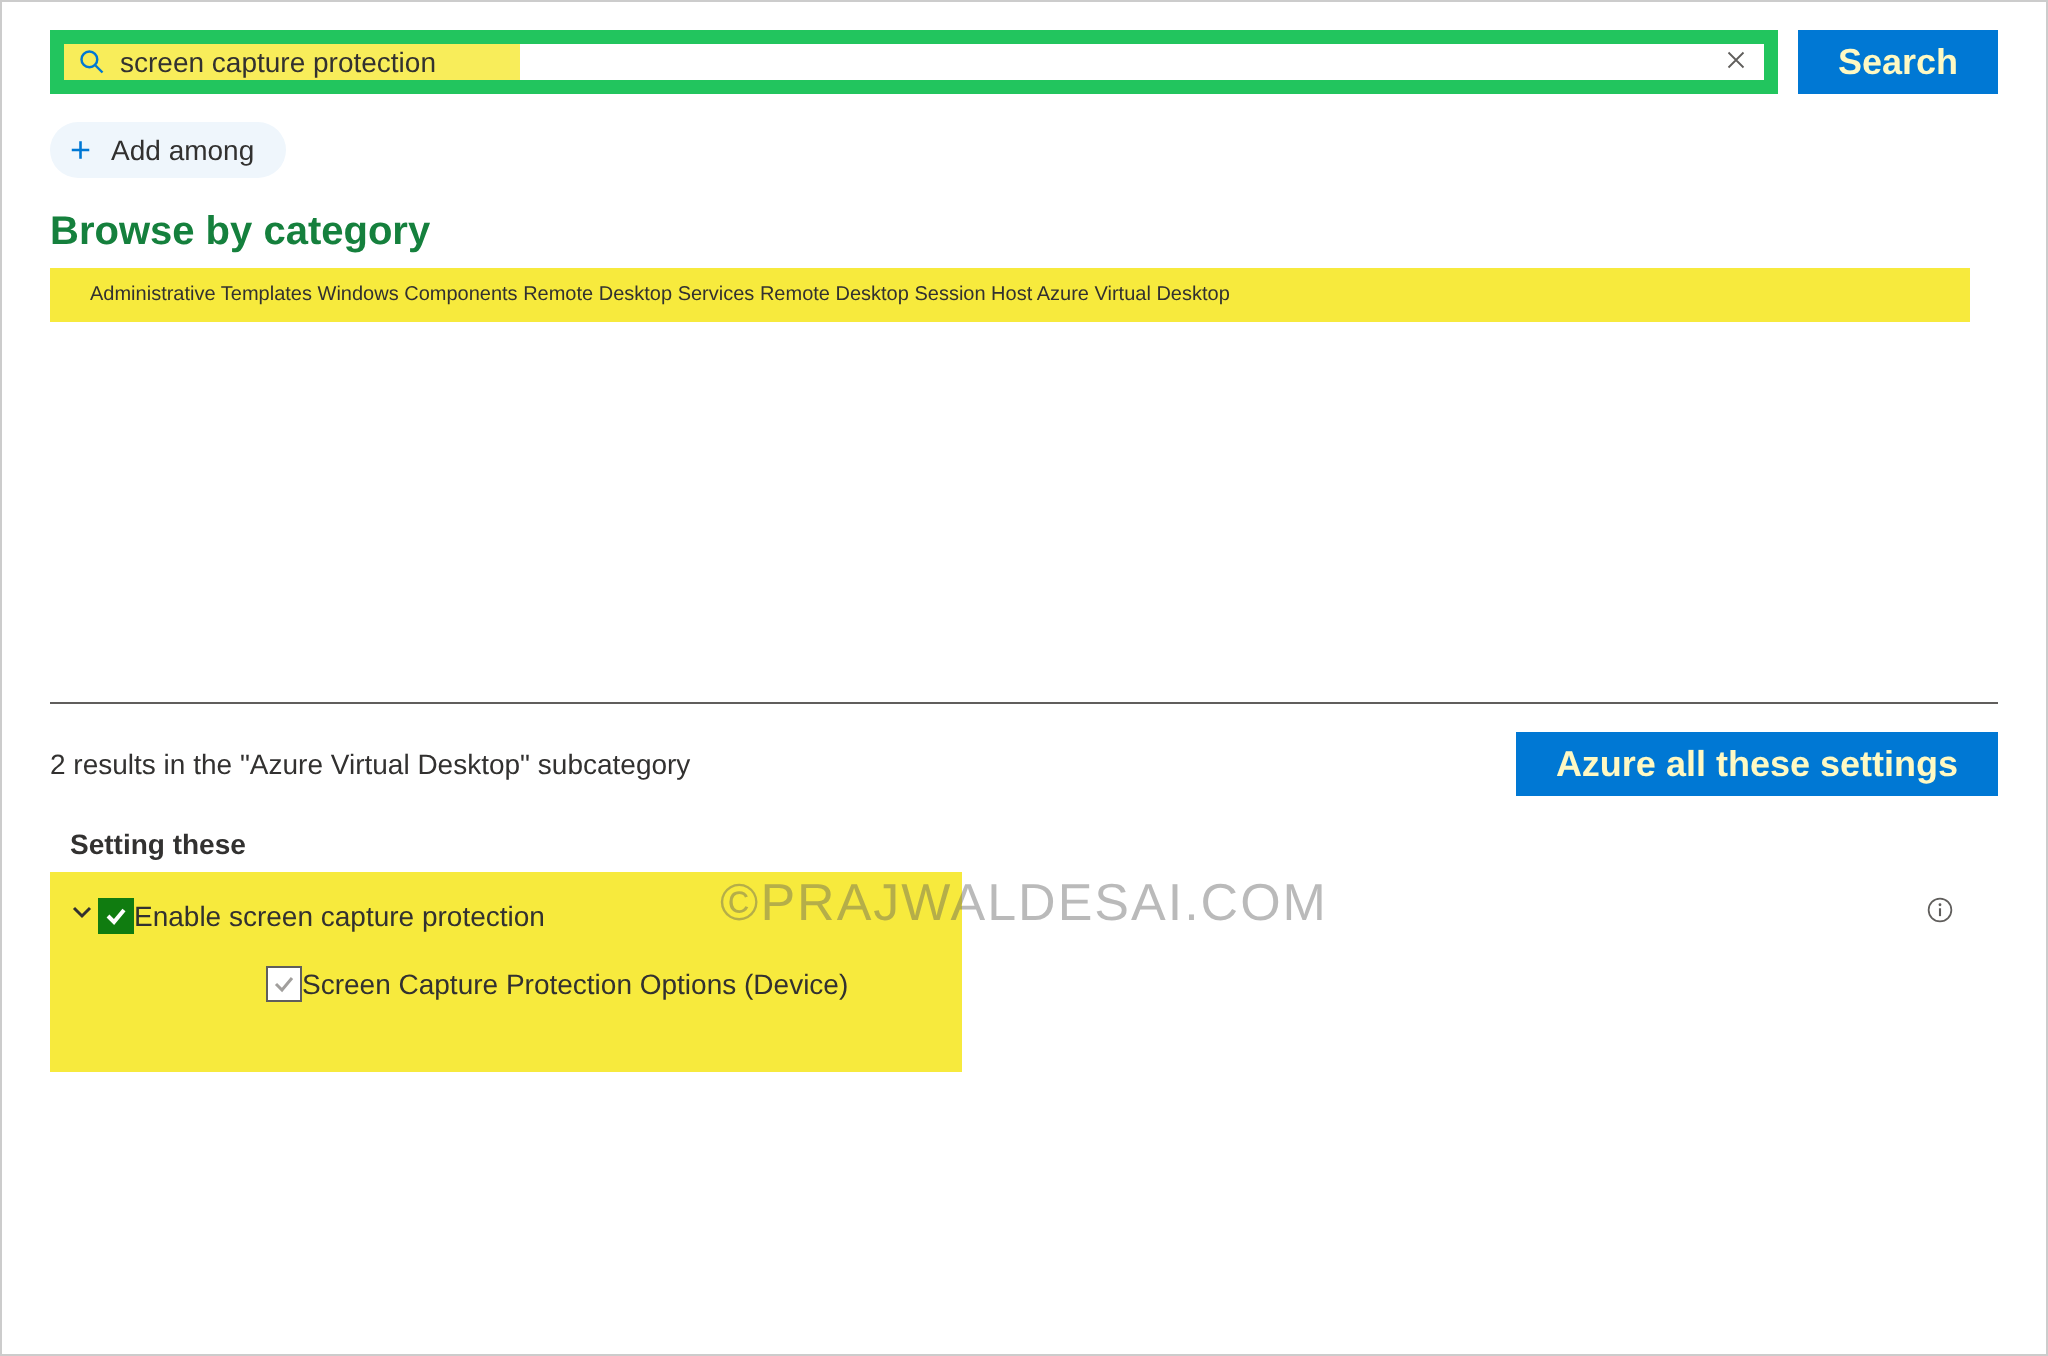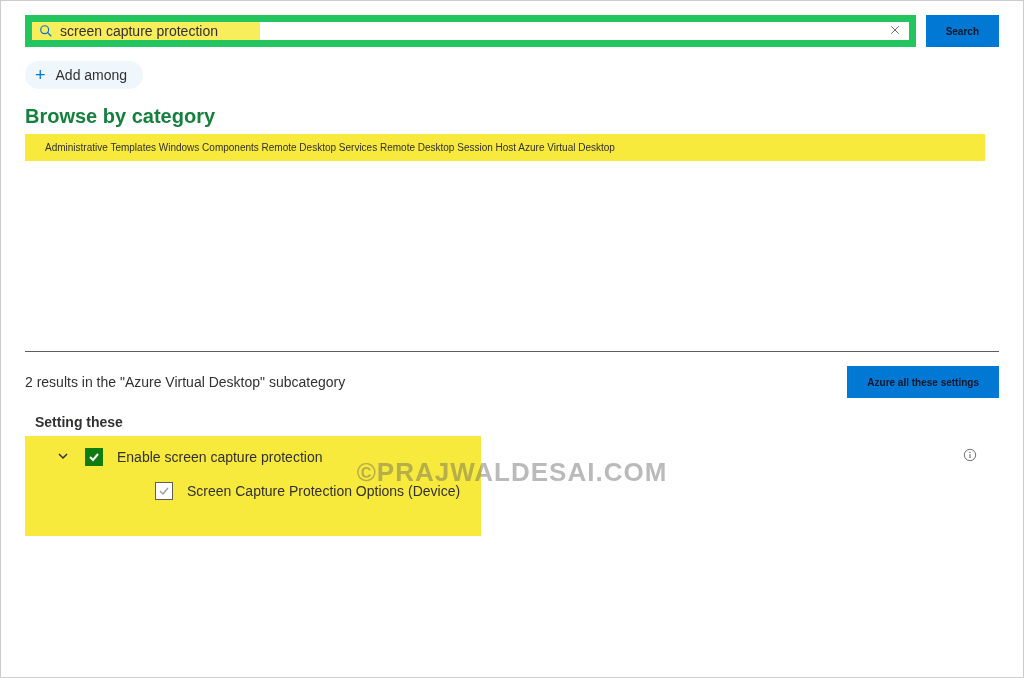--- a/index.html
+++ b/index.html
@@ -84,23 +84,23 @@
   .clear-icon {
     padding: 0 8px;
     color: #605e5c;
     cursor: pointer;
     font-size: 14px;
     position: relative;
     z-index: 1;
   }
   .btn-primary {
     background: #0078d4;
-    color: #0f172a;
+    color: #fef9c3;
     border: none;
-    font-size: 10px;
+    font-size: 18px;
     font-weight: 600;
     padding: 0 20px;
     height: 32px;
     cursor: pointer;
   }
   .add-filter {
     display: inline-flex;
     align-items: center;
     gap: 10px;
     background: #eff6fc;
@@ -164,22 +164,20 @@
     height: 100px;
     background: #f7ea3d;
     z-index: 0;
   }
   .result-row {
     display: flex;
     align-items: center;
     padding: 8px 10px;
     position: relative;
     z-index: 1;
-    gap: 14px;
-    margin-left: 22px;
   }
   .chevron {
     width: 14px;
     color: #323130;
     cursor: pointer;
   }
   .chevron svg { width: 12px; height: 12px; }
   .checkbox {
     width: 18px;
     height: 18px;
@@ -209,25 +207,25 @@
     padding-right: 12px;
     cursor: pointer;
   }
   .info-icon svg { width: 14px; height: 14px; }
   .sub-row {
     padding-left: 108px;
   }
   .sub-row .checkbox { margin-left: 0; }
   .watermark {
     position: absolute;
-    top: 456px;
+    top: 435px;
     left: 50%;
     transform: translateX(-50%);
     font-size: 26px;
-    font-weight: 700;
+    font-weight: 400;
     color: rgba(90,90,90,0.42);
     letter-spacing: 1px;
     pointer-events: none;
     z-index: 5;
   }
 </style>
 </head>
 <body>
 
 <div class="panel">

